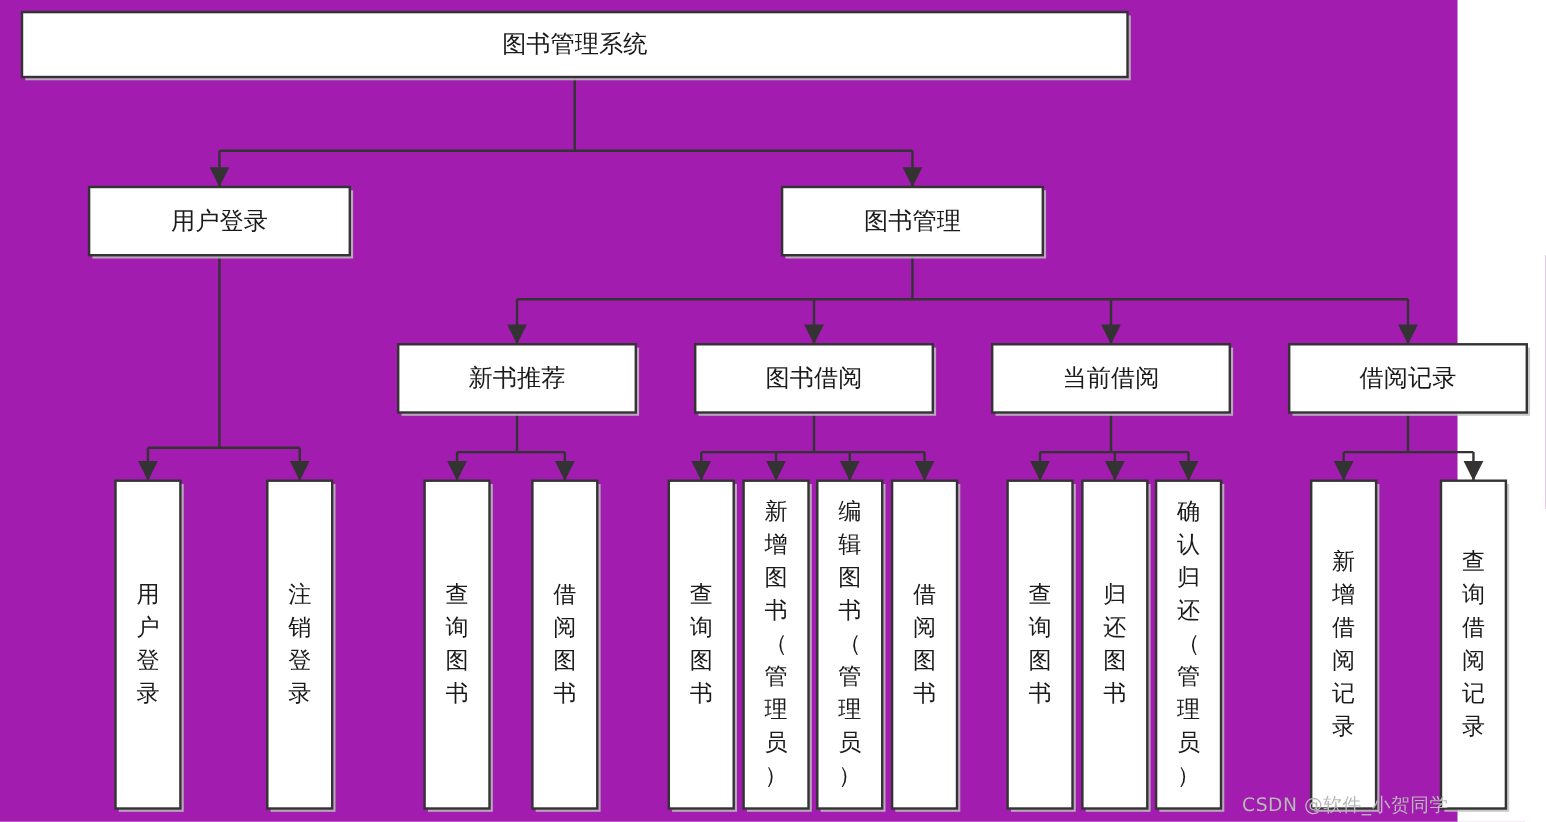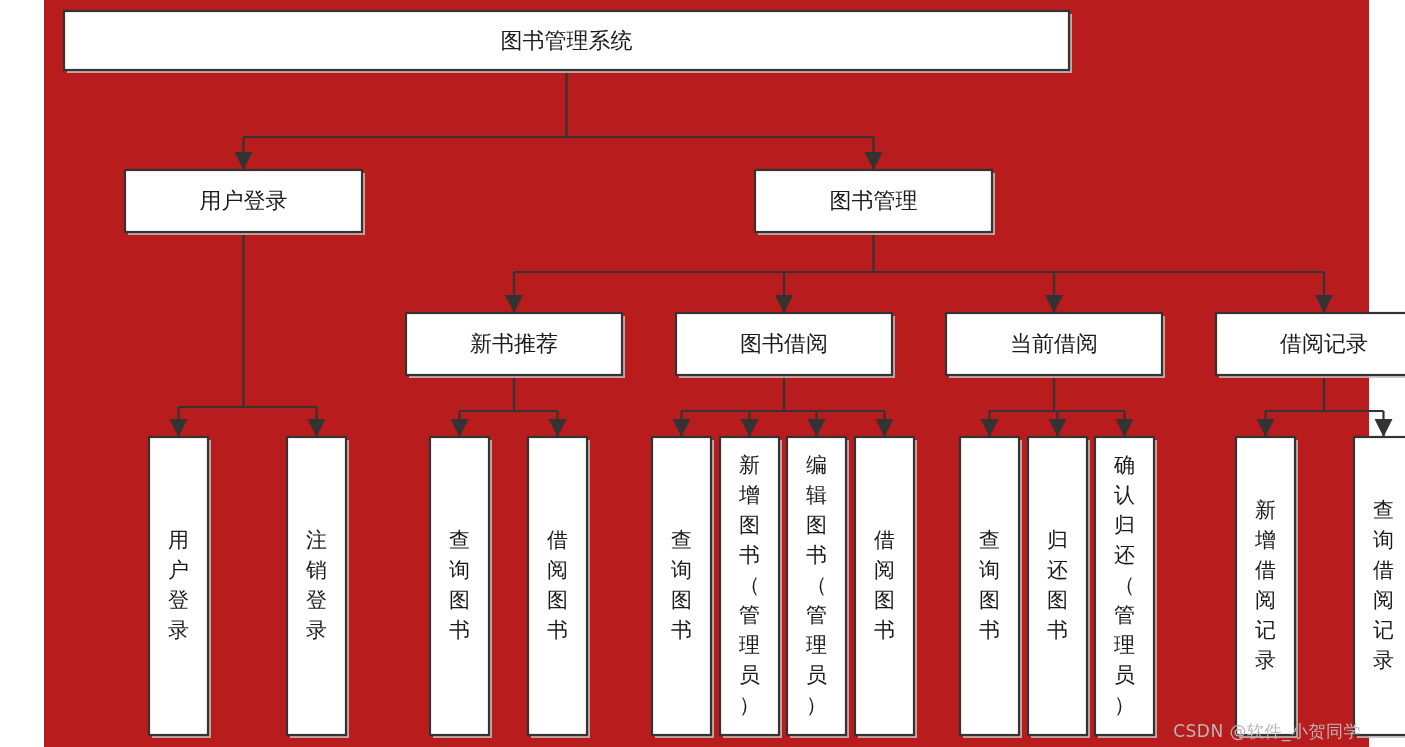--- a/index.html
+++ b/index.html
@@ -10,22 +10,21 @@
   body {
     width: 1405px;
     height: 747px;
     font-family: "DejaVu Sans", "Liberation Sans", sans-serif;
     overflow: hidden;
   }
   #diagram-root {
     position: relative;
     width: 1325px;
     height: 747px;
-    background: #b91c1c;
-    margin-left: 44px;
+    background: #a21caf;
   }
   svg.diagram-canvas {
     position: absolute;
     top: 0;
     left: 0;
     width: 1405px;
     height: 747px;
     display: block;
   }
   .node-box {

